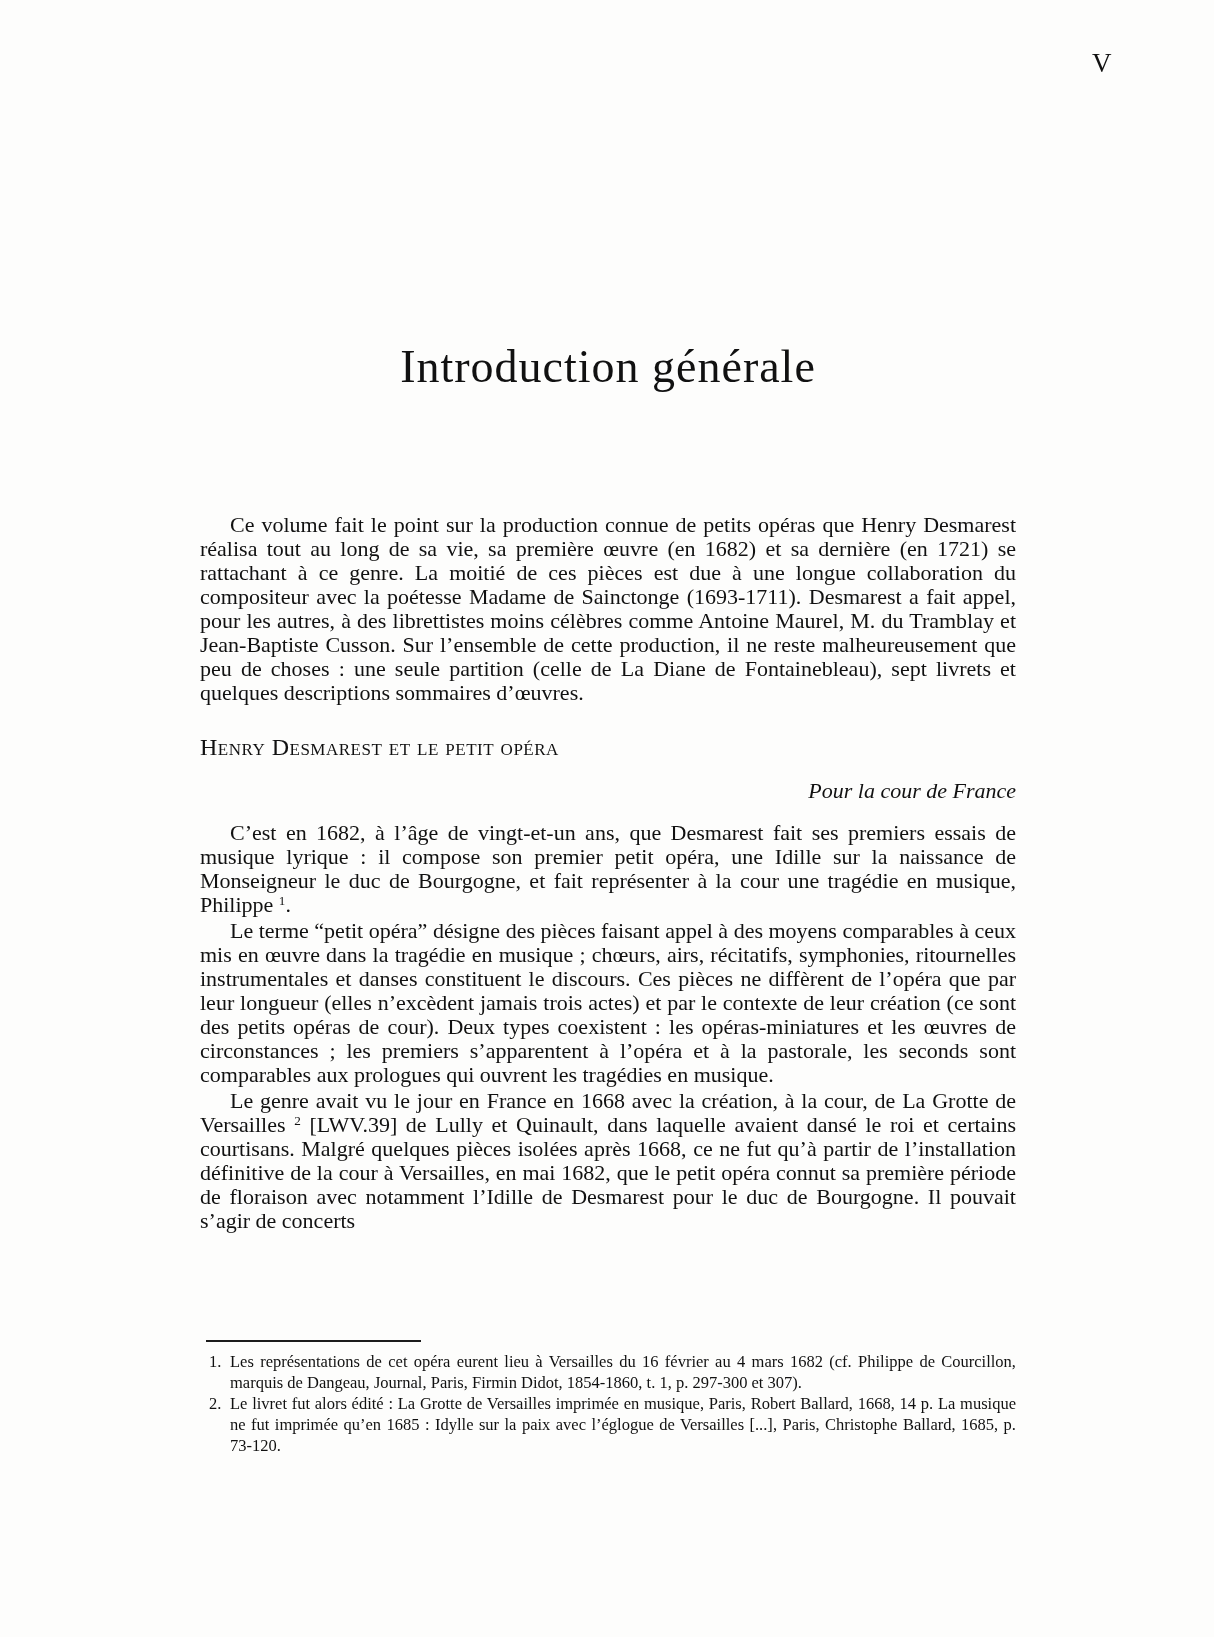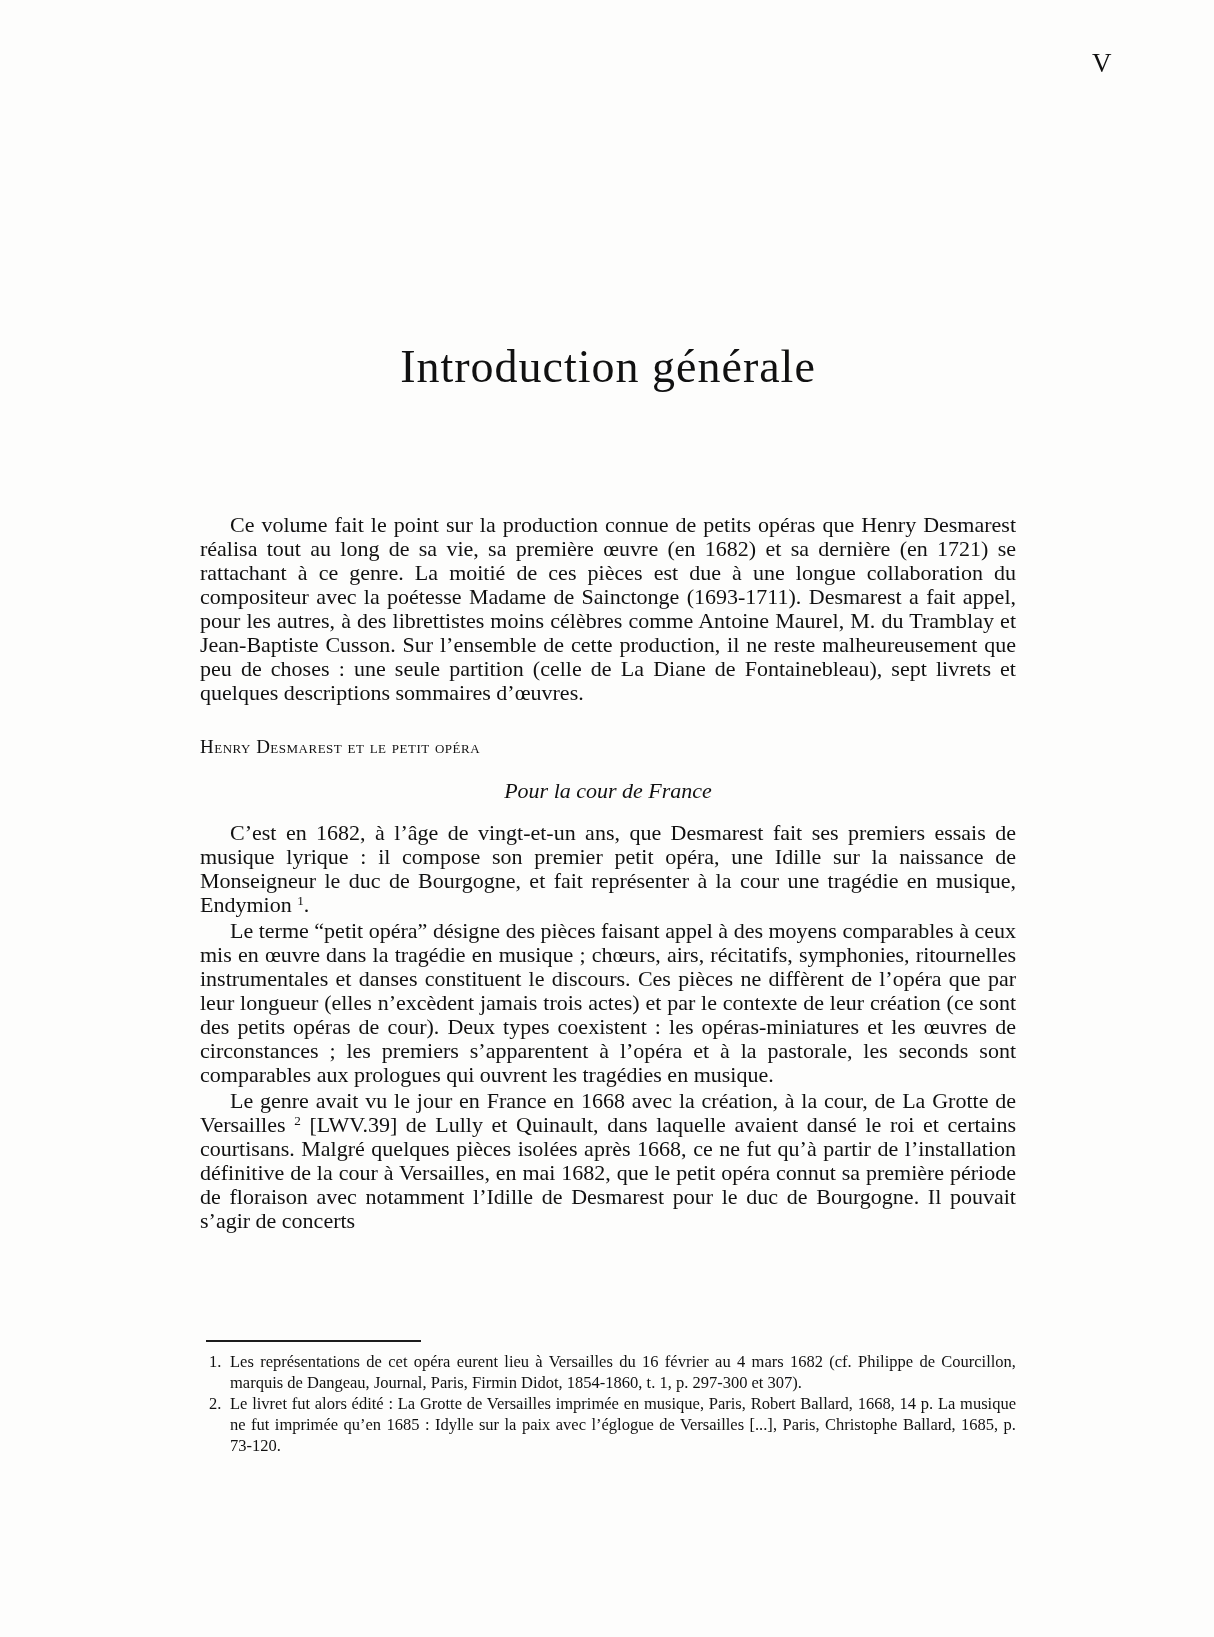--- a/index.html
+++ b/index.html
@@ -43,32 +43,32 @@
     line-height: 24px;
   }
   .content p {
     margin: 0;
     text-align: justify;
     text-indent: 30px;
   }
   .content p + p { margin-top: 2px; }
   .section-heading {
     margin: 30px 0 0 0;
-    font-size: 19px;
+    font-size: 24px;
     font-weight: 400;
     font-variant: small-caps;
     letter-spacing: 0.5px;
     text-align: left;
   }
   .subsection-heading {
     margin: 20px 0 18px 0;
     font-size: 22px;
     font-weight: 400;
     font-style: italic;
-    text-align: center;
+    text-align: right;
   }
   .it { }
   sup {
     font-size: 0.6em;
     line-height: 0;
     vertical-align: baseline;
     position: relative;
     top: -0.5em;
   }
   .footnotes {
@@ -111,21 +111,21 @@
   <h1 class="doc-title">Introduction générale</h1>
 
   <div class="content">
 
     <p><span>Ce volume fait le point sur la production connue de petits opéras que Henry Desmarest réalisa tout au long de sa vie, sa première œuvre (en 1682) et sa dernière (en 1721) se rattachant à ce genre. La moitié de ces pièces est due à une longue collaboration du compositeur avec la poétesse Madame de Sainctonge (1693-1711). Desmarest a fait appel, pour les autres, à des librettistes moins célèbres comme Antoine Maurel, M. du Tramblay et Jean-Baptiste Cusson. Sur l’ensemble de cette production, il ne reste malheureusement que peu de choses : une seule partition (celle de </span><span class="it">La Diane de Fontainebleau</span><span>), sept livrets et quelques descriptions sommaires d’œuvres.</span></p>
 
     <h2 class="section-heading">Henry Desmarest et le petit opéra</h2>
 
     <h3 class="subsection-heading">Pour la cour de France</h3>
 
-    <p><span>C’est en 1682, à l’âge de vingt-et-un ans, que Desmarest fait ses premiers essais de musique lyrique : il compose son premier petit opéra, une </span><span class="it">Idille sur la naissance de Monseigneur le duc de Bourgogne</span><span>, et fait représenter à la cour une tragédie en musique, </span><span class="it">Endymion</span><span> </span><sup>1</sup><span>.</span></p>
+    <p><span>C’est en 1682, à l’âge de vingt-et-un ans, que Desmarest fait ses premiers essais de musique lyrique : il compose son premier petit opéra, une </span><span class="it">Idille sur la naissance de Monseigneur le duc de Bourgogne</span><span>, et fait représenter à la cour une tragédie en musique, </span><span class="it">Philippe</span><span> </span><sup>1</sup><span>.</span></p>
 
     <p><span>Le terme “petit opéra” désigne des pièces faisant appel à des moyens comparables à ceux mis en œuvre dans la tragédie en musique ; chœurs, airs, récitatifs, symphonies, ritournelles instrumentales et danses constituent le discours. Ces pièces ne diffèrent de l’opéra que par leur longueur (elles n’excèdent jamais trois actes) et par le contexte de leur création (ce sont des petits opéras de cour). Deux types coexistent : les opéras-miniatures et les œuvres de circonstances ; les premiers s’apparentent à l’opéra et à la pastorale, les seconds sont comparables aux prologues qui ouvrent les tragédies en musique.</span></p>
 
     <p><span>Le genre avait vu le jour en France en 1668 avec la création, à la cour, de </span><span class="it">La Grotte de Versailles</span><span> </span><sup>2</sup><span> [LWV.39] de Lully et Quinault, dans laquelle avaient dansé le roi et certains courtisans. Malgré quelques pièces isolées après 1668, ce ne fut qu’à partir de l’installation définitive de la cour à Versailles, en mai 1682, que le petit opéra connut sa première période de floraison avec notamment l’</span><span class="it">Idille</span><span> de Desmarest pour le duc de Bourgogne. Il pouvait s’agir de concerts</span></p>
 
   </div>
 
   <div class="footnotes">
 
     <hr class="fn-rule">

